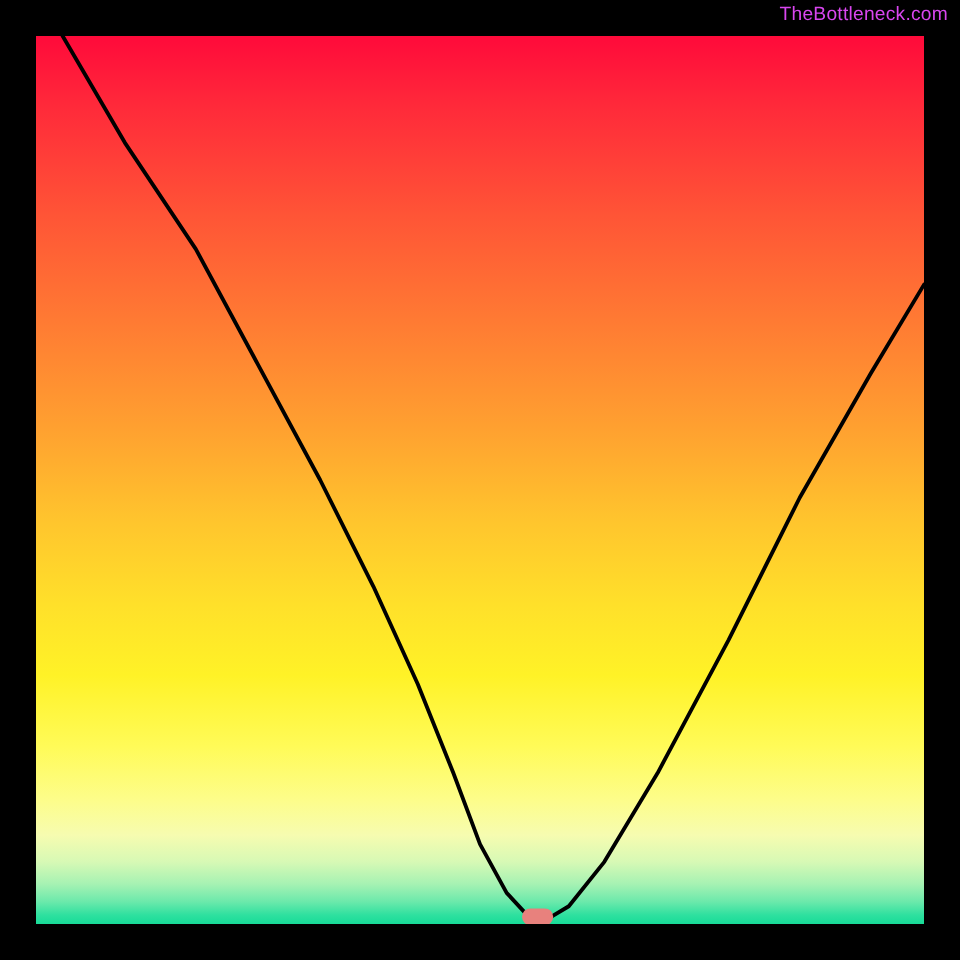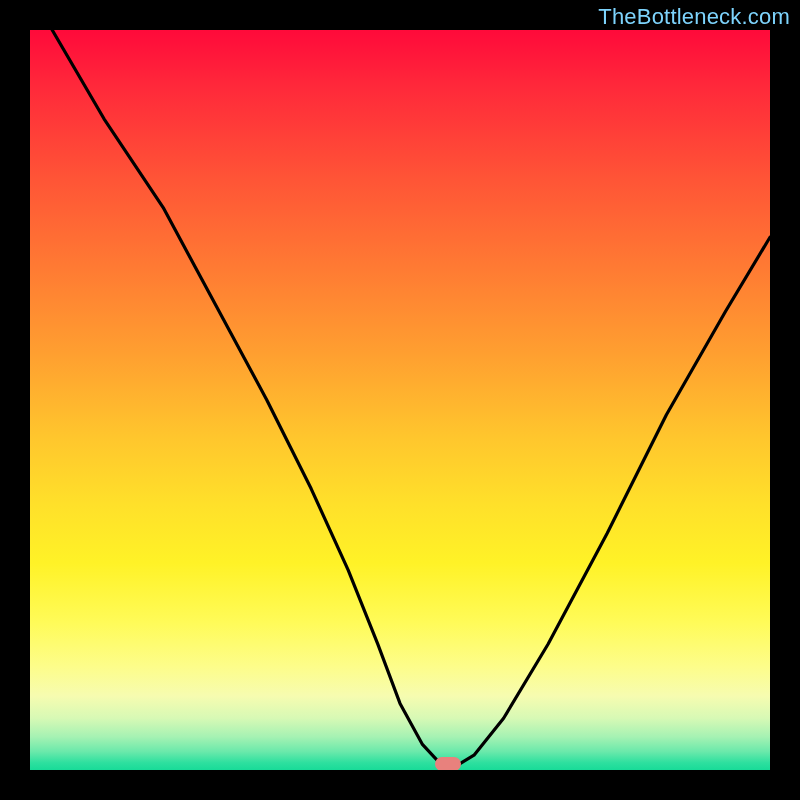--- a/index.html
+++ b/index.html
@@ -14,22 +14,22 @@
   .frame {
     position: relative;
     width: 800px;
     height: 800px;
     background: #000;
   }
   .watermark {
     position: absolute;
     top: 4px;
     right: 10px;
-    color: #7dd3fc;
-    font-size: 22px;
+    color: #d946ef;
+    font-size: 16px;
     font-weight: 500;
     letter-spacing: 0.2px;
     z-index: 20;
   }
   .plot-area {
     position: absolute;
     left: 30px;
     top: 30px;
     width: 740px;
     height: 740px;

